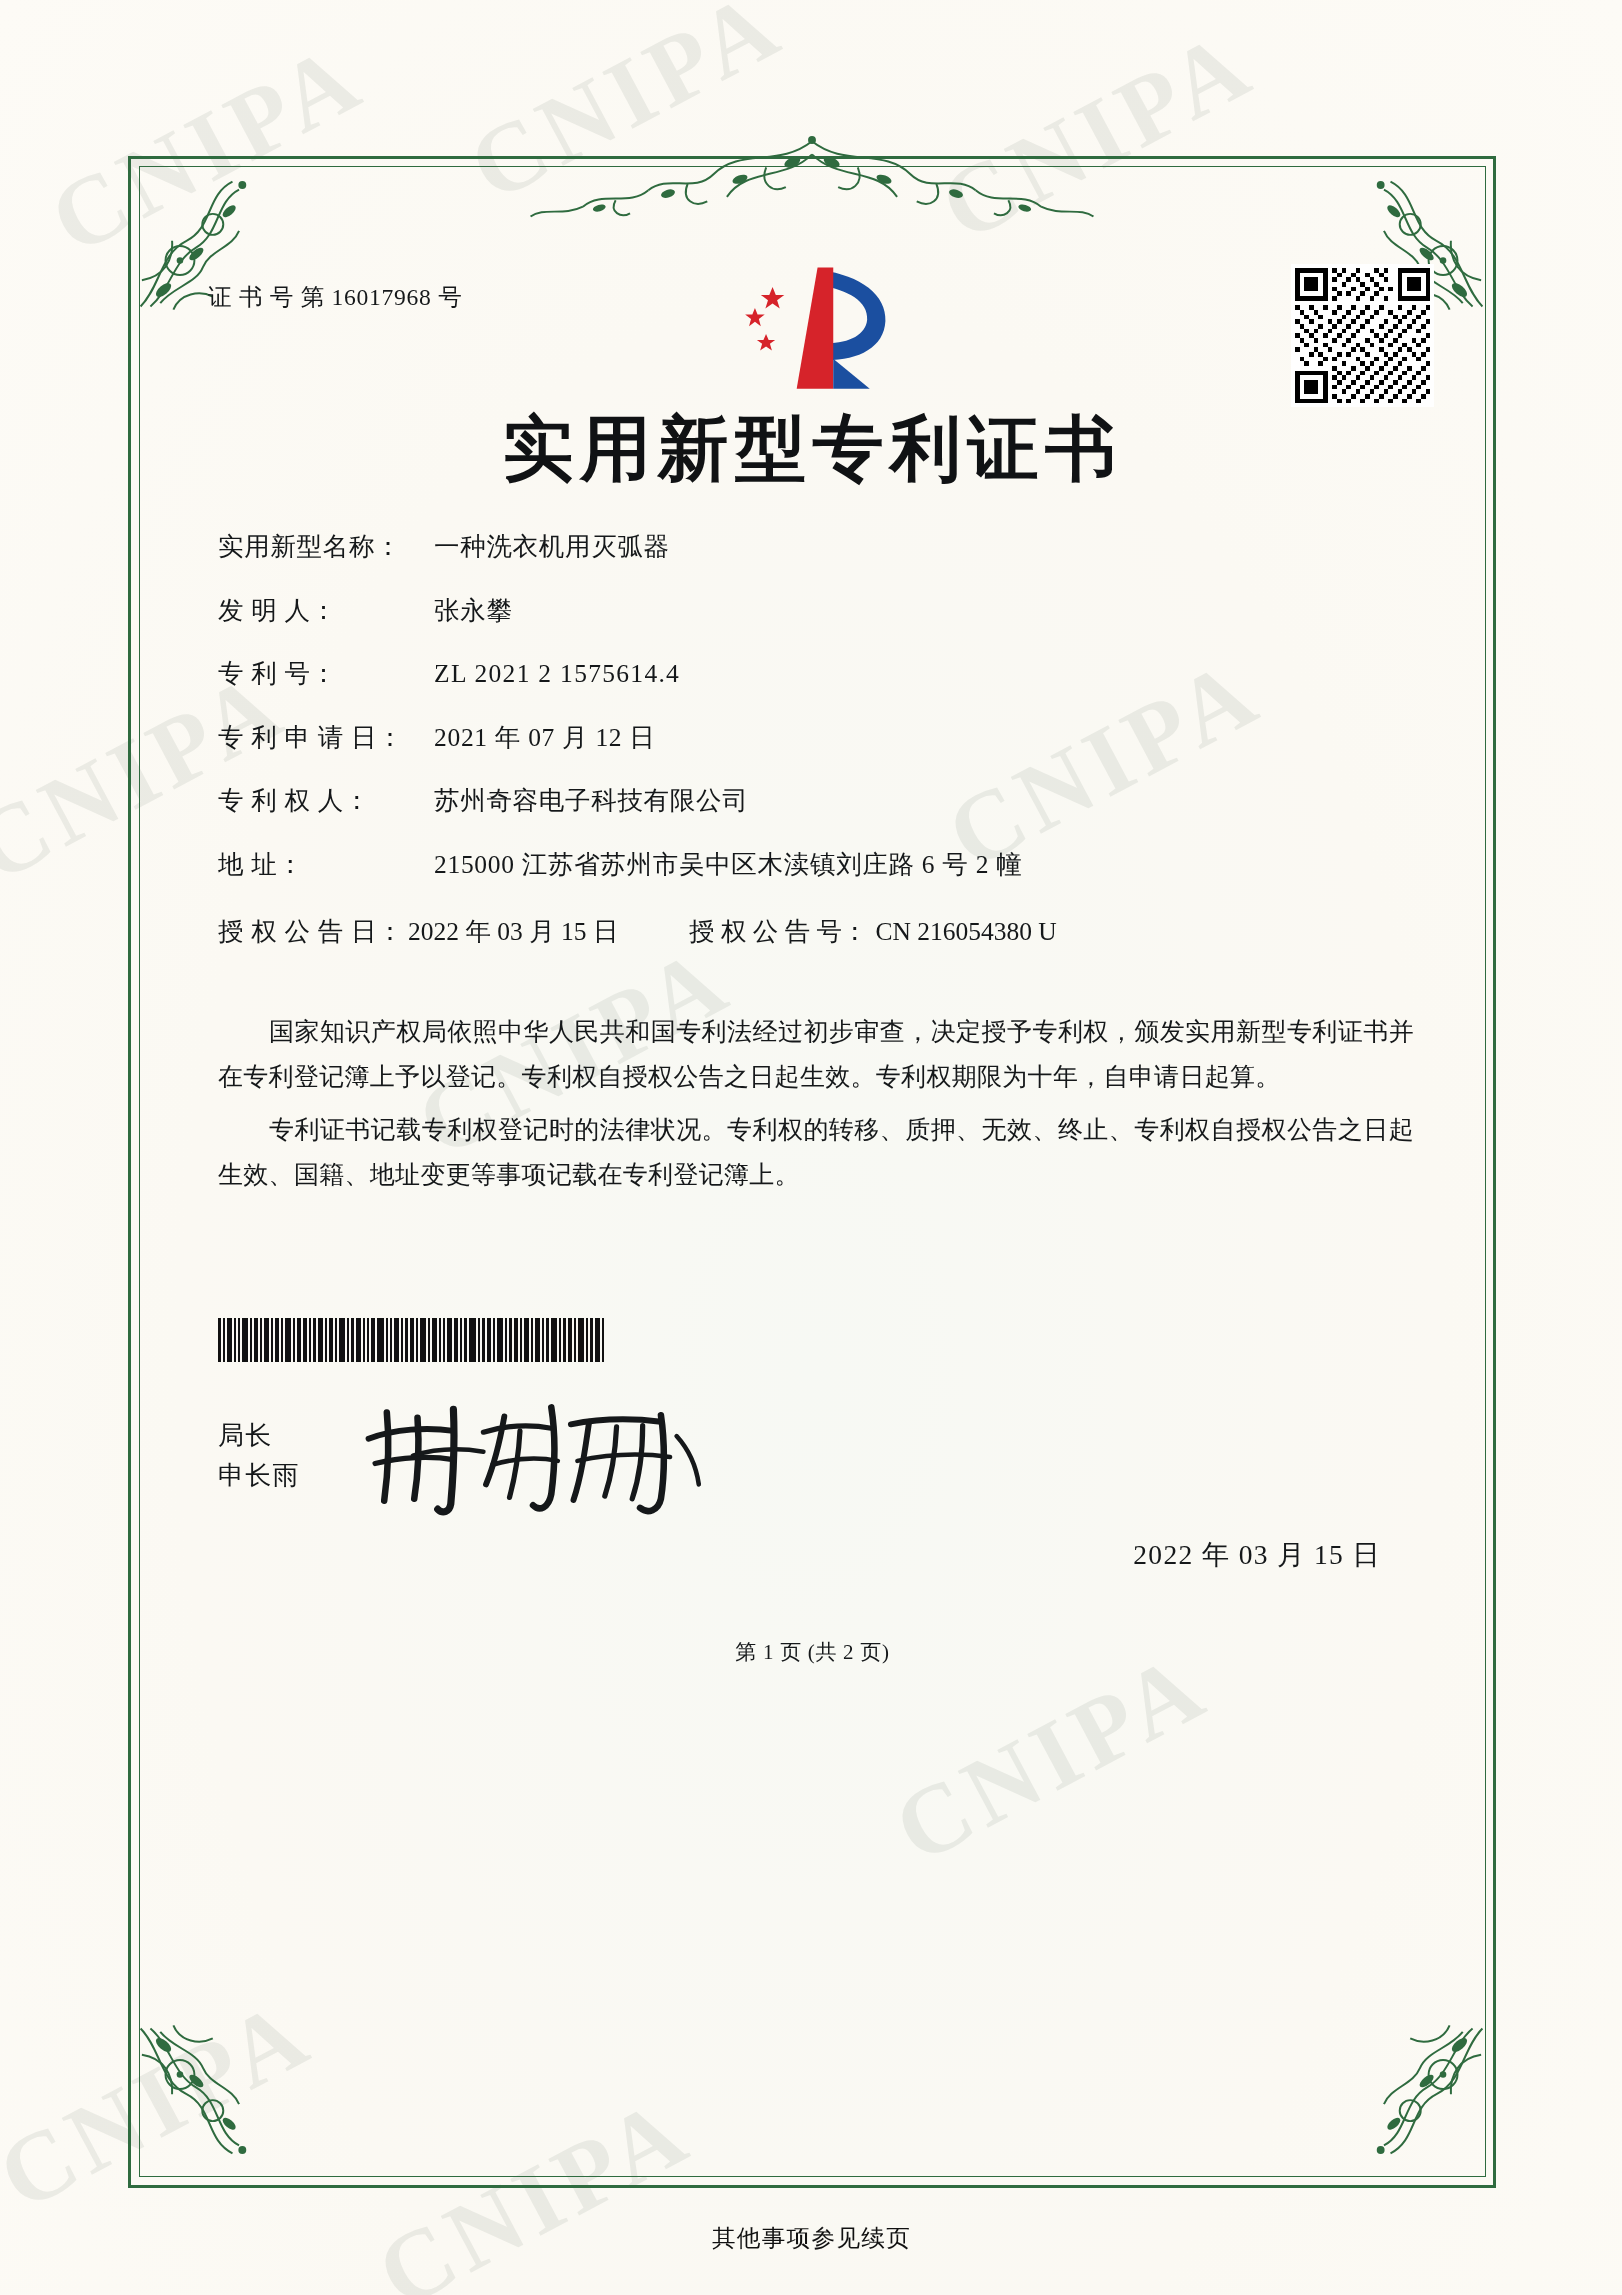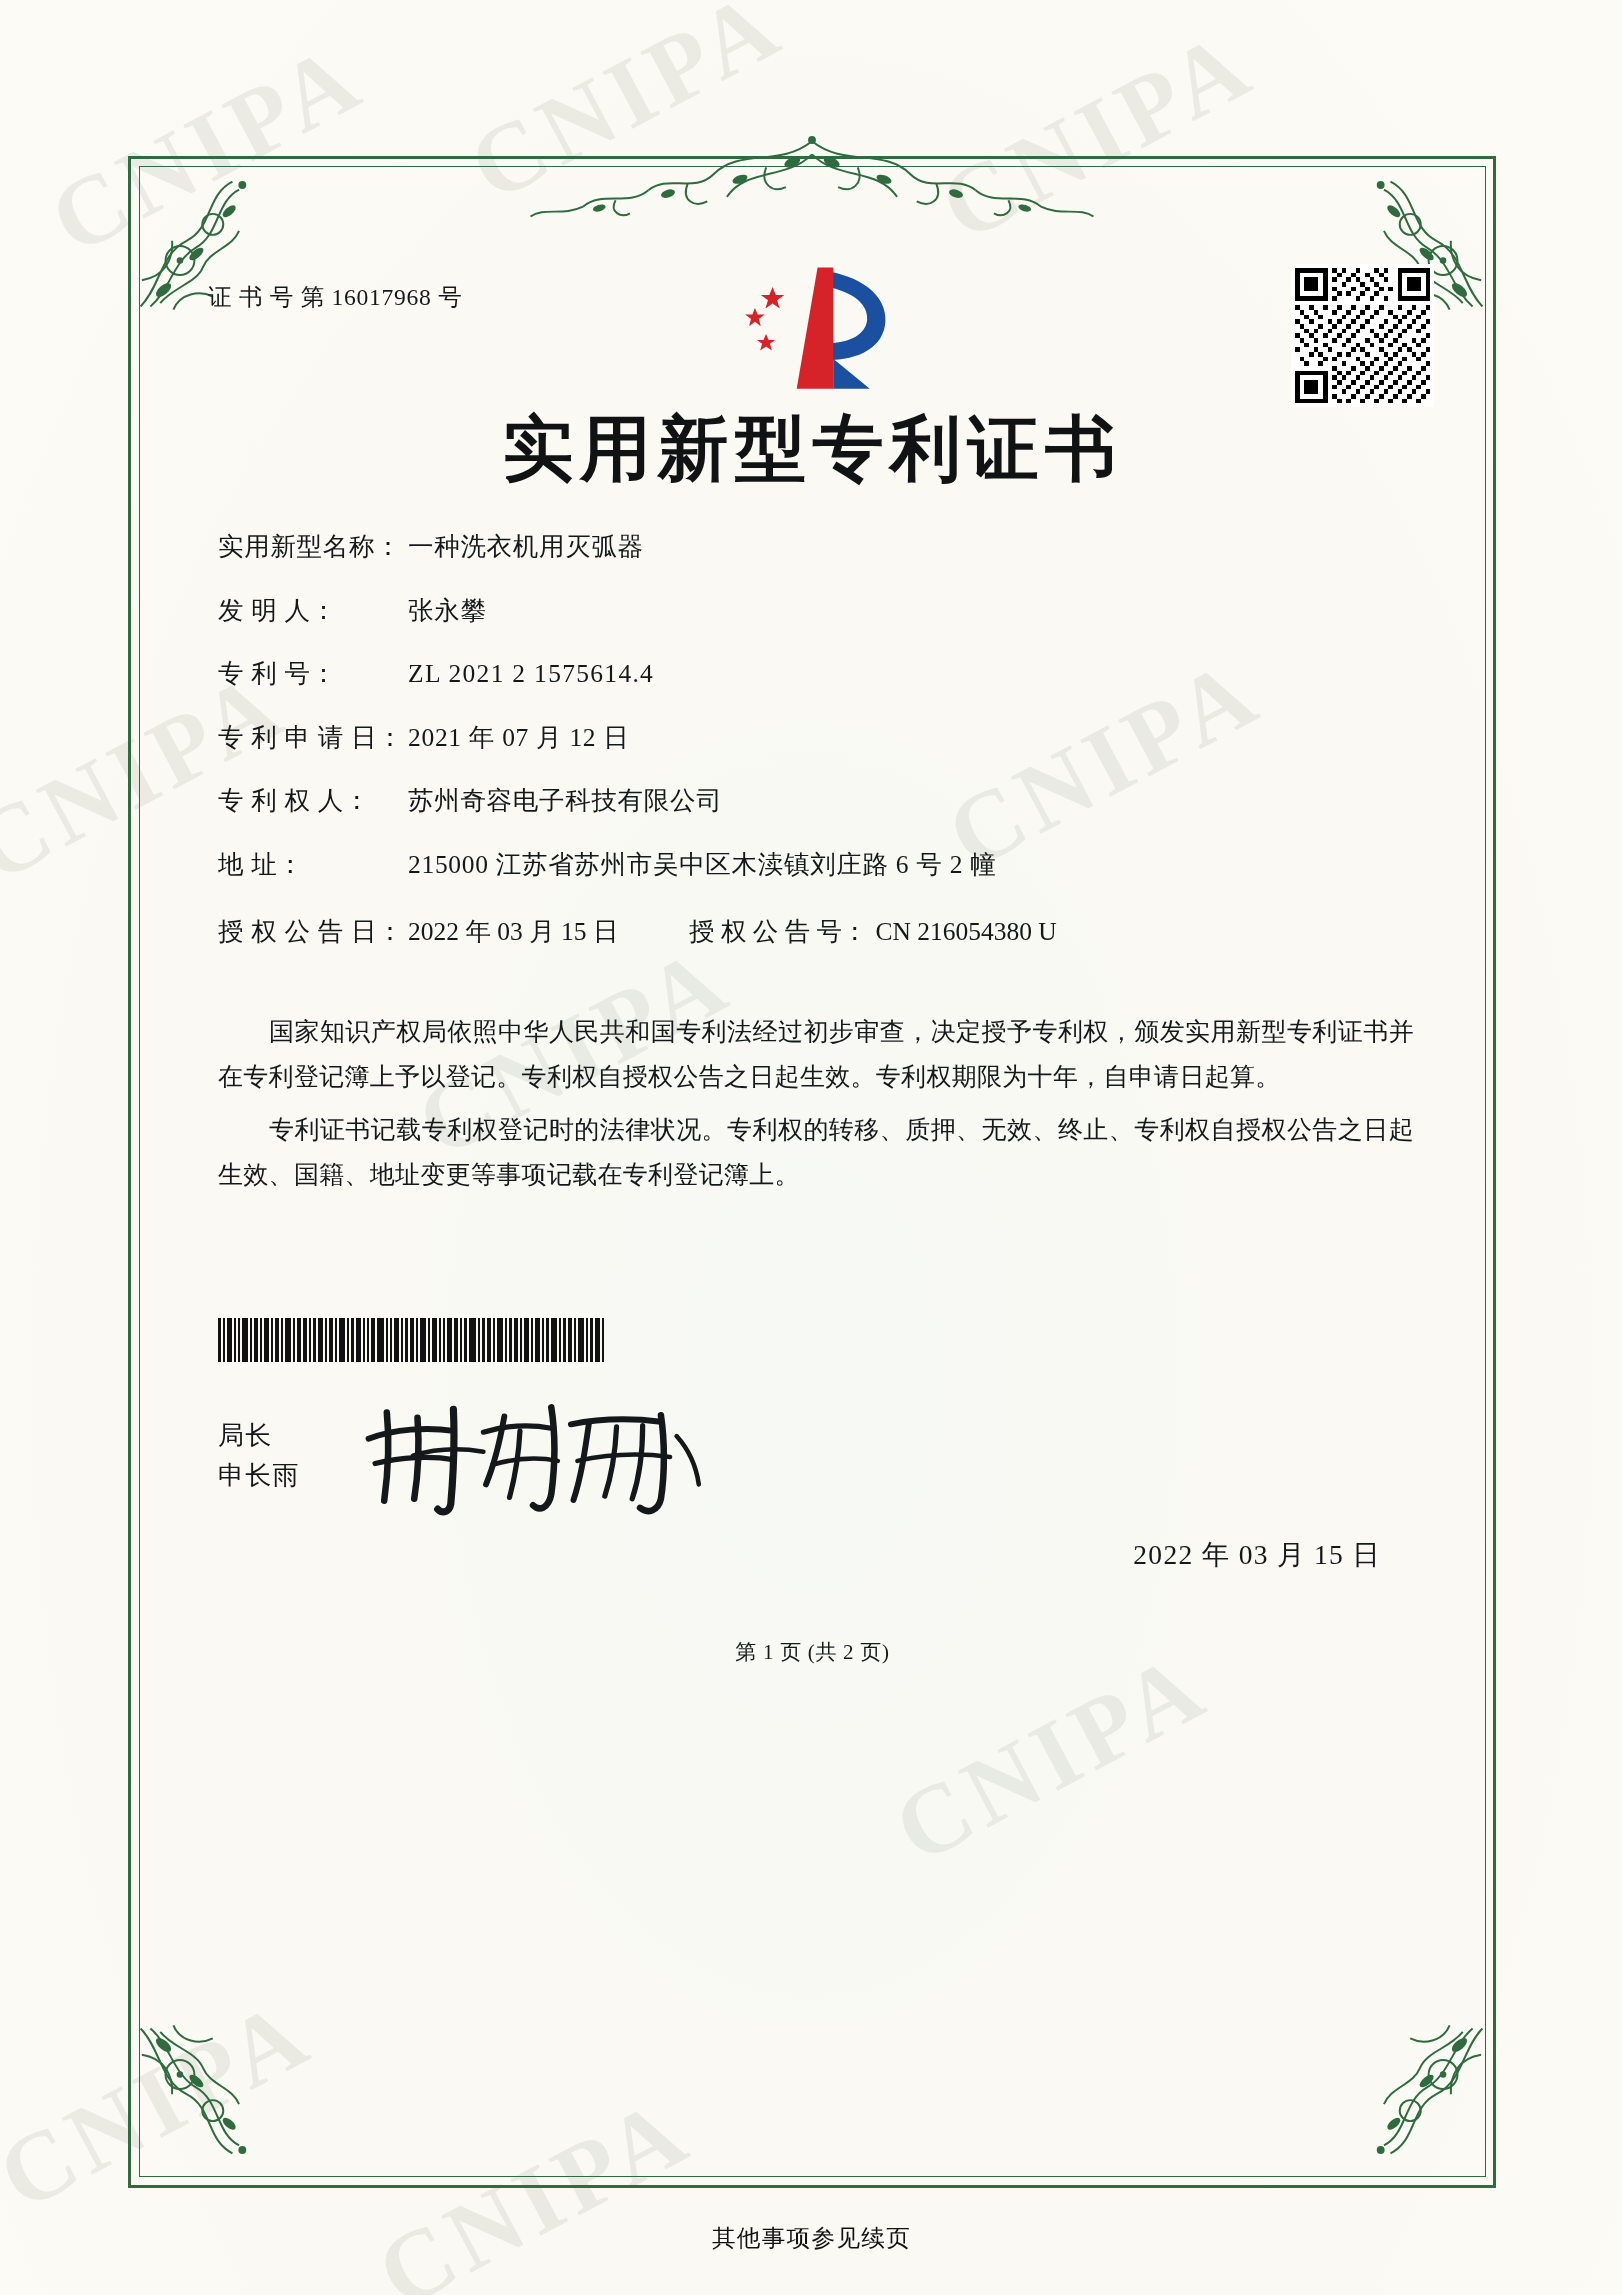--- a/index.html
+++ b/index.html
@@ -152,20 +152,21 @@
     color: #15181a;
   }
   .field-label {
     width: 190px;
     flex: 0 0 190px;
     letter-spacing: 0.7px;
   }
   .field-value {
     flex: 1;
     letter-spacing: 0.7px;
+    margin-left: 26px;
   }
   .field-value.mono {
     font-family: "Liberation Serif", serif;
     letter-spacing: 1.3px;
   }
 
   .row-two {
     display: flex;
     align-items: baseline;
     font-size: 25.5px;

